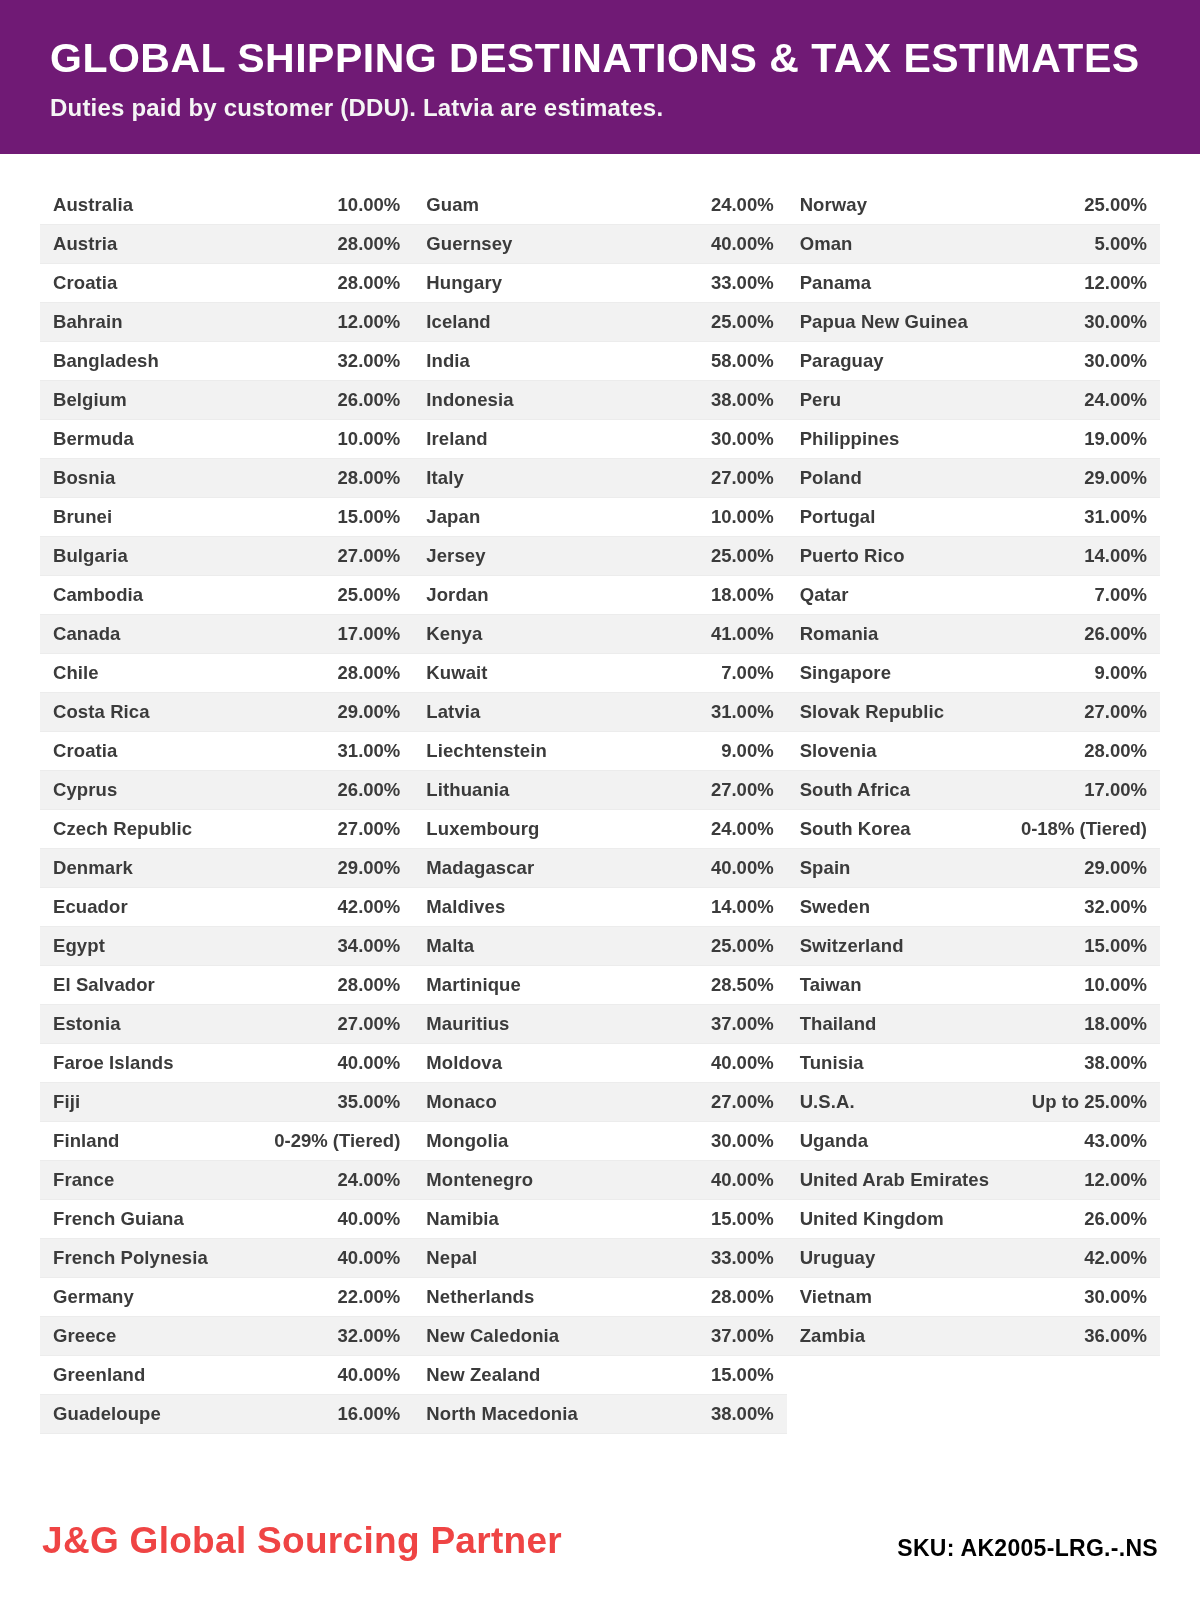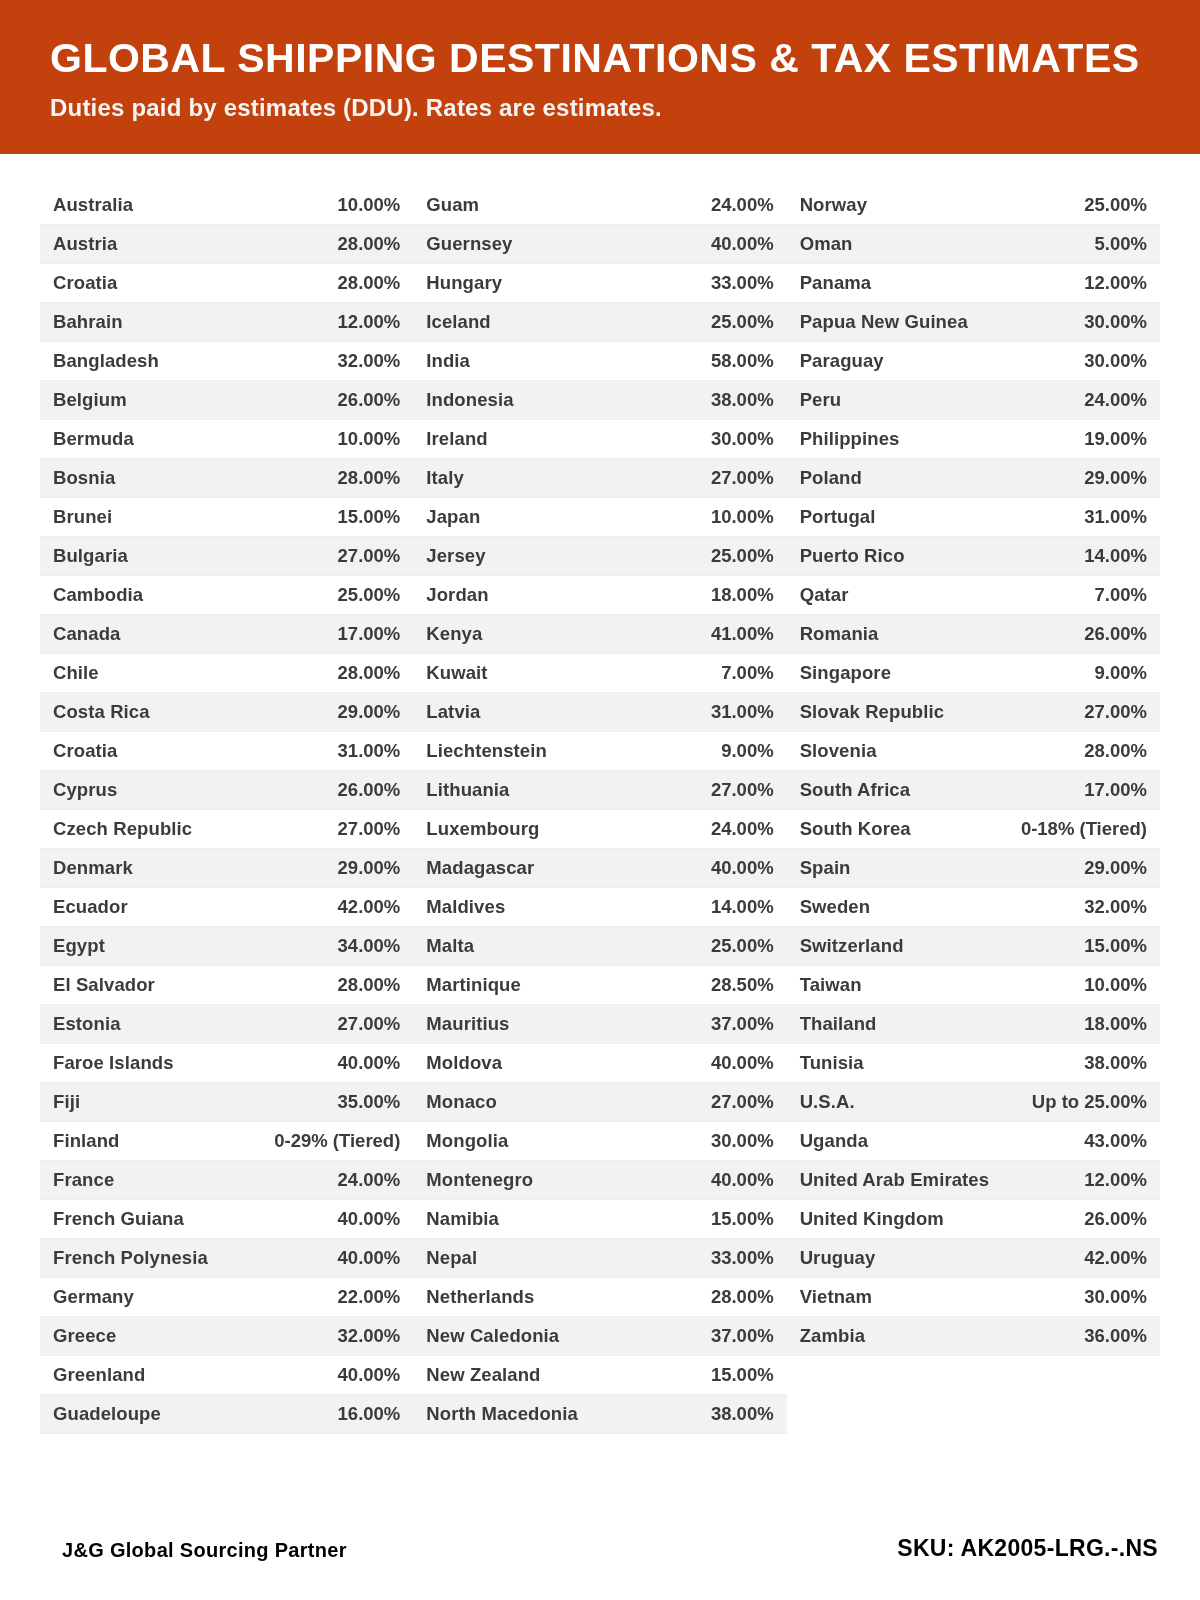--- a/index.html
+++ b/index.html
@@ -6,21 +6,21 @@
   html, body { width: 1200px; height: 1600px; }
   body {
     font-family: "Liberation Sans", sans-serif;
     background: #ffffff;
     display: flex;
     flex-direction: column;
     overflow: hidden;
   }
   
   .header {
-    background: #c2410c;
+    background: #701a75;
     color: #ffffff;
     padding: 36px 50px 32px 50px;
     flex: 0 0 auto;
   }
   .header h1 {
     font-size: 41px;
     font-weight: 700;
     letter-spacing: 0.5px;
     line-height: 1.1;
     white-space: nowrap;
@@ -68,39 +68,38 @@
   }
   
   .footer {
     margin-top: auto;
     padding: 0 42px 38px 42px;
     display: flex;
     justify-content: space-between;
     align-items: flex-end;
   }
   .footer .brand {
-    font-size: 20px;
-    font-weight: 700;
-    color: #000000;
+    font-size: 37px;
+    font-weight: 700;
+    color: #ef4444;
     letter-spacing: 0.3px;
-    margin-left: 20px;
   }
   .footer .sku {
     font-size: 23px;
     font-weight: 700;
     color: #000000;
     letter-spacing: 0.3px;
   }
 </style>
 </head>
 <body>
 
 <header class="header">
   <h1>GLOBAL SHIPPING DESTINATIONS &amp; TAX ESTIMATES</h1>
-  <div class="subtitle">Duties paid by estimates (DDU). Rates are estimates.</div>
+  <div class="subtitle">Duties paid by customer (DDU). Latvia are estimates.</div>
 </header>
 
 <main class="columns">
   <div class="col" id="col-0">
       <div class="row">
         <span class="country">Australia</span>
         <span class="rate">10.00%</span>
       </div>
       <div class="row">
         <span class="country">Austria</span>

